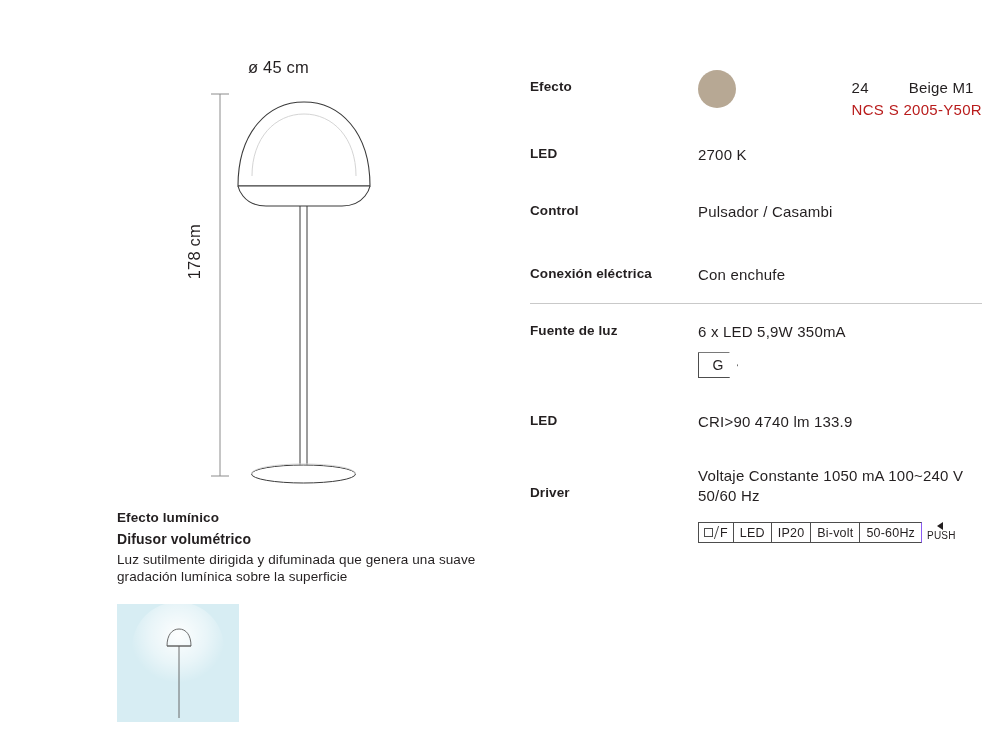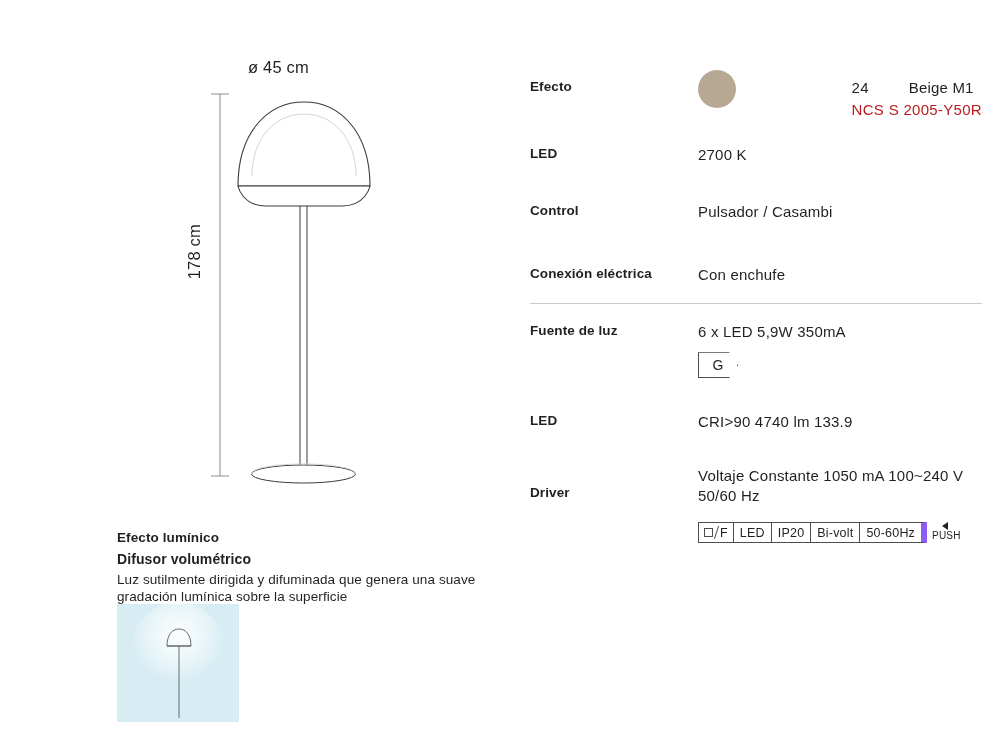--- a/index.html
+++ b/index.html
@@ -55,21 +55,20 @@
     left: 117px;
     top: 510px;
     width: 370px;
   }
   #effect-block .eff-title {
     font-size: 13.5px;
     font-weight: bold;
     color: #231f20;
     margin-bottom: 6px;
     letter-spacing: 0.1px;
-    margin-top: 20px;
   }
   #effect-block .eff-sub {
     font-size: 14px;
     font-weight: bold;
     color: #231f20;
     margin-bottom: 5px;
     letter-spacing: 0.1px;
   }
   #effect-block .eff-desc {
     font-size: 13.5px;
@@ -191,21 +190,21 @@
     border-right: none;
     padding: 0 6px;
     display: flex;
     align-items: center;
     justify-content: center;
     box-sizing: border-box;
     letter-spacing: 0.2px;
     background: #fff;
   }
   #icon-strip .cell.last {
-    border-right: 6px solid #8b5cf6;
+    border-right: 1px solid #8b5cf6;
   }
   #icon-strip .cell.f-cell {
     padding: 0 5px;
     gap: 3px;
   }
   #icon-strip .sq {
     width: 9px; height: 9px;
     border: 1px solid #4d4d4d;
     box-sizing: border-box;
     display: inline-block;

